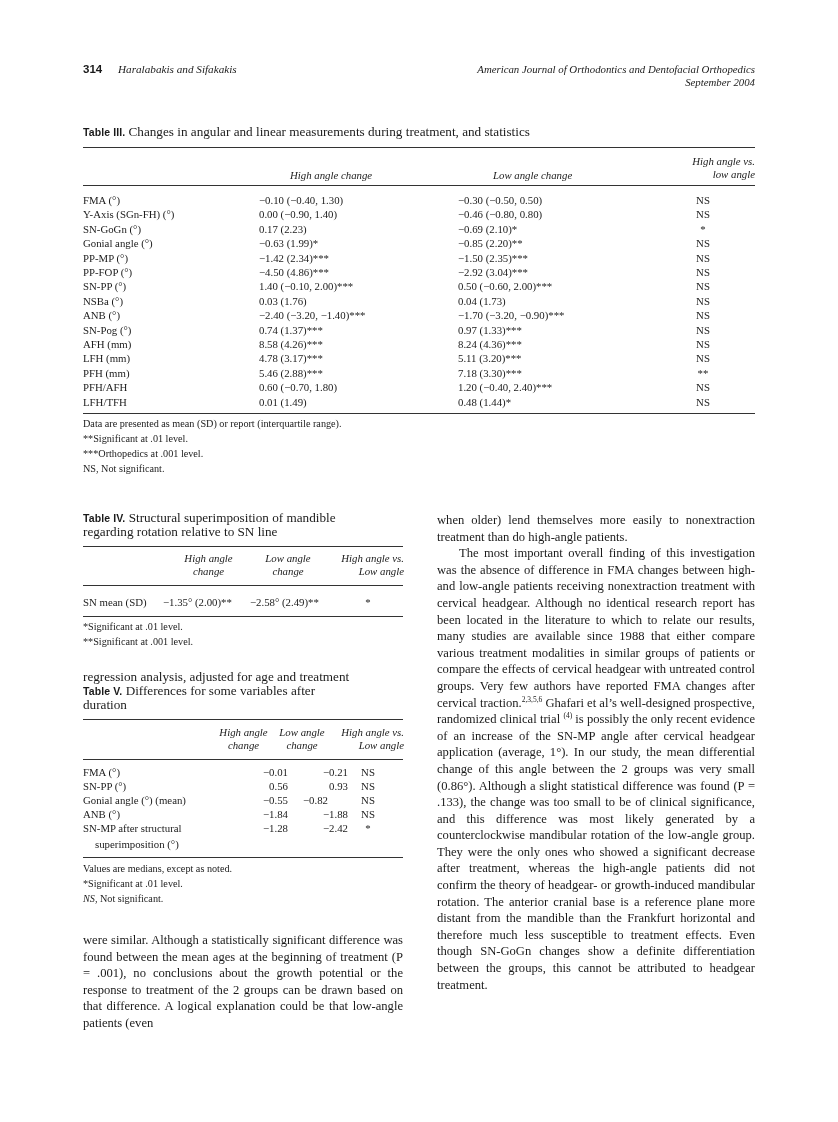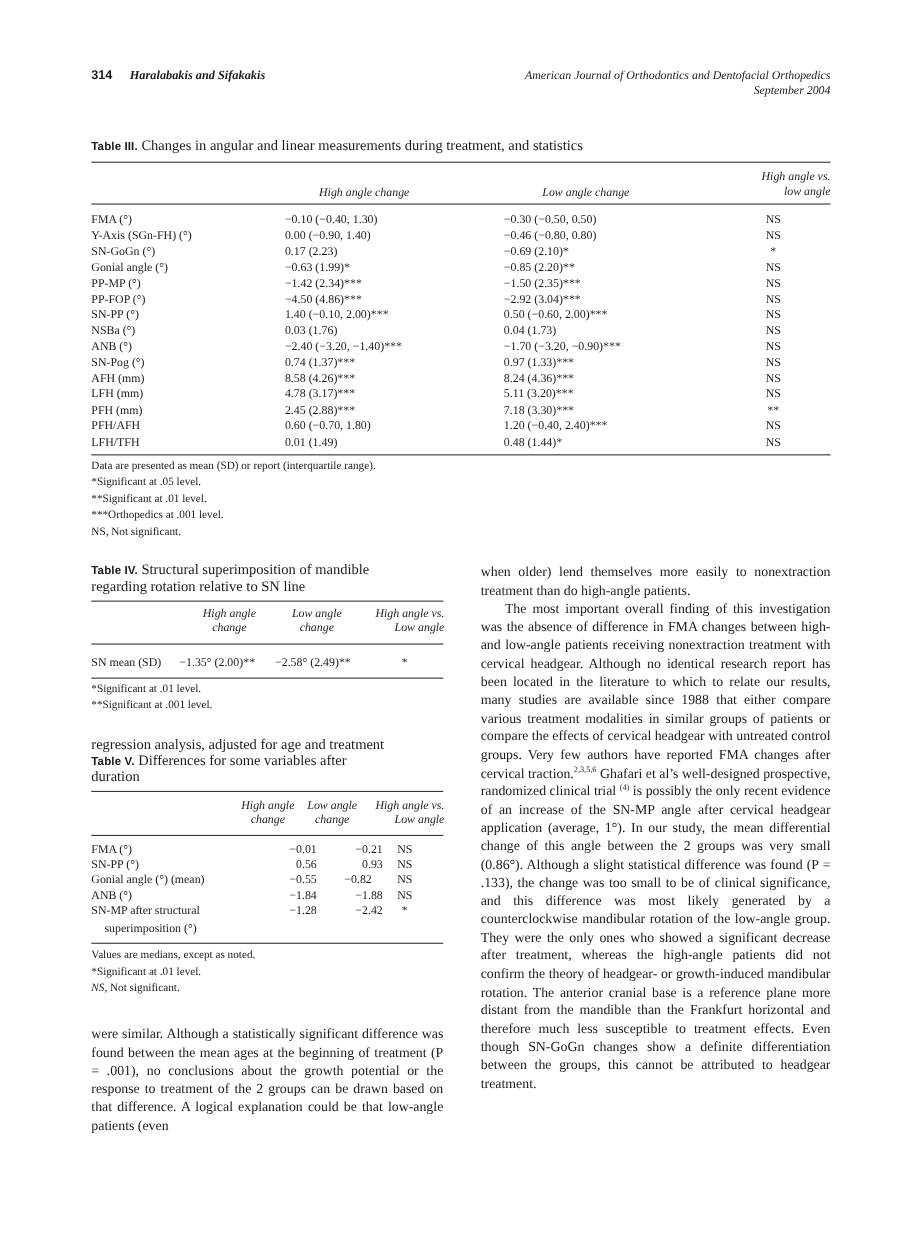--- a/index.html
+++ b/index.html
@@ -4,21 +4,21 @@
 <style>
   html, body { margin:0; padding:0; background:#ffffff; }
   body { width:838px; height:1122px; position:relative; overflow:hidden;
          font-family:"Liberation Serif", "DejaVu Serif", serif; color:#1a1a1a; }
   .abs { position:absolute; }
   .ital { font-style:italic; }
 
   
   #running-head { left:83px; top:63px; width:672px; height:34px; font-size:11.2px; }
   #page-number { position:absolute; left:0; top:0; font-weight:bold; font-family:"Liberation Sans", sans-serif; font-size:11.5px; }
-  #running-authors { position:absolute; left:35px; top:0; font-style:italic;font-weight:bold; }
+  #running-authors { position:absolute; left:35px; top:0; font-style:italic; }
   #journal-title { position:absolute; right:0; top:0; text-align:right; font-style:italic; font-size:10.8px; line-height:13px; }
 
   
   .caption { font-size:13.2px; line-height:14px; }
   .caption .tlabel { font-family:"Liberation Sans", sans-serif; font-size:10.5px; font-weight:bold; letter-spacing:0.1px; }
 
   
   .rule { position:absolute; height:0; border-top:1.2px solid #333; }
 
   
@@ -137,21 +137,21 @@
         <span class="c3">NS</span>
       </div>
       <div class="row" style="top: 158.4px;">
         <span class="c0">LFH (mm)</span>
         <span class="c1">4.78 (3.17)***</span>
         <span class="c2">5.11 (3.20)***</span>
         <span class="c3">NS</span>
       </div>
       <div class="row" style="top: 172.8px;">
         <span class="c0">PFH (mm)</span>
-        <span class="c1">2.45 (2.88)***</span>
+        <span class="c1">5.46 (2.88)***</span>
         <span class="c2">7.18 (3.30)***</span>
         <span class="c3">**</span>
       </div>
       <div class="row" style="top: 187.2px;">
         <span class="c0">PFH/AFH</span>
         <span class="c1">0.60 (−0.70, 1.80)</span>
         <span class="c2">1.20 (−0.40, 2.40)***</span>
         <span class="c3">NS</span>
       </div>
       <div class="row" style="top: 201.6px;">
@@ -159,21 +159,20 @@
         <span class="c1">0.01 (1.49)</span>
         <span class="c2">0.48 (1.44)*</span>
         <span class="c3">NS</span>
       </div>
     </div>
 </div>
 <div class="rule" style="left:83px; top:413px; width:672px;"></div>
 
 <div class="abs foot" style="left:83px; top:416px; width:672px;">
   <div>Data are presented as mean (SD) or report (interquartile range).</div>
-  <div>*Significant at .05 level.</div>
   <div>**Significant at .01 level.</div>
   <div>***Orthopedics at .001 level.</div>
   <div>NS, Not significant.</div>
 </div>
 
 <div class="abs caption" style="left:83px; top:511px; width:330px;">
   <div><span class="tlabel">Table IV.</span>
   <span>Structural superimposition of mandible</span></div>
   <div>regarding rotation relative to SN line</div>
 </div>
@@ -233,21 +232,21 @@
   </div>
   <div style="position:absolute; left:0; top:14px; width:320px; height:14px;">
     <span style="position:absolute; left:0;">SN-PP (°)</span>
     <span style="position:absolute; left:160px; width:45px; text-align:right;">0.56</span>
     <span style="position:absolute; left:220px; width:45px; text-align:right;">0.93</span>
     <span style="position:absolute; left:270px; width:30px; text-align:center;">NS</span>
   </div>
   <div style="position:absolute; left:0; top:28px; width:320px; height:14px;">
     <span style="position:absolute; left:0;">Gonial angle (°) (mean)</span>
     <span style="position:absolute; left:160px; width:45px; text-align:right;">−0.55</span>
-    <span style="position:absolute; left:220px; width:45px; text-align:center;">−0.82</span>
+    <span style="position:absolute; left:220px; width:45px; text-align:left;">−0.82</span>
     <span style="position:absolute; left:270px; width:30px; text-align:center;">NS</span>
   </div>
   <div style="position:absolute; left:0; top:42px; width:320px; height:14px;">
     <span style="position:absolute; left:0;">ANB (°)</span>
     <span style="position:absolute; left:160px; width:45px; text-align:right;">−1.84</span>
     <span style="position:absolute; left:220px; width:45px; text-align:right;">−1.88</span>
     <span style="position:absolute; left:270px; width:30px; text-align:center;">NS</span>
   </div>
   <div style="position:absolute; left:0; top:56px; width:320px; height:14px;">
     <span style="position:absolute; left:0;">SN-MP after structural</span>

